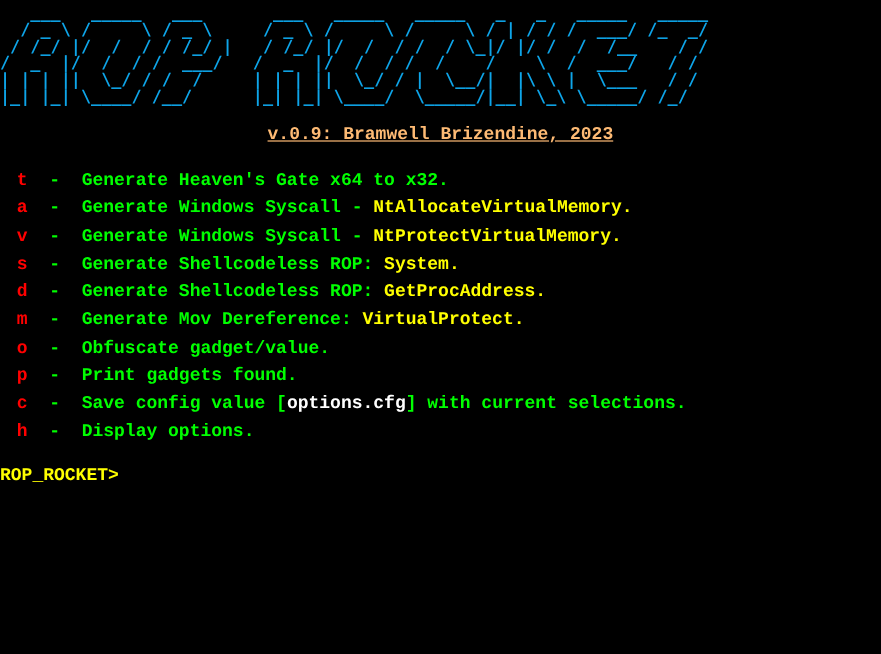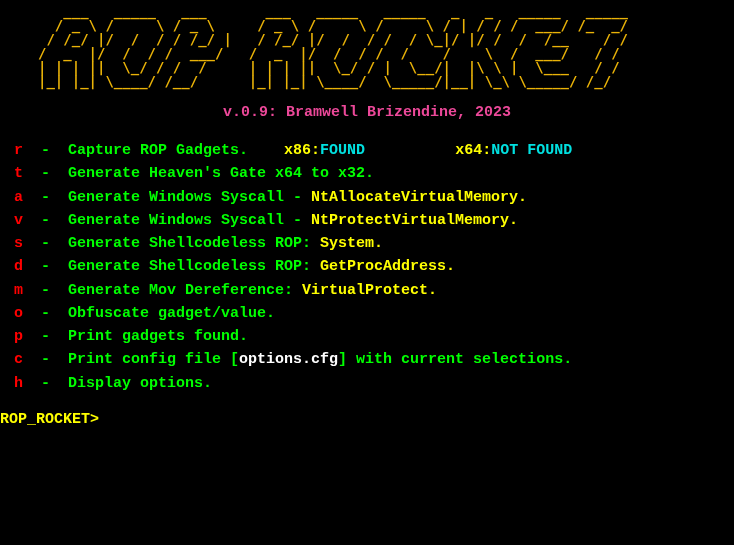--- a/index.html
+++ b/index.html
@@ -11,33 +11,33 @@
       color: #00ff00;
       width: 734px;
       height: 545px;
       overflow: hidden;
       padding: 0;
     }
     .ascii-art {
       font-family: monospace;
       font-size: 14px;
       line-height: 1.0;
-      color: #eab308;
+      color: #0ea5e9;
       white-space: pre;
       padding: 4px 0 0 0;
       letter-spacing: 0;
-      margin-left: 38px;
     }
     .content {
       padding: 0 14px;
     }
     .version-line {
       text-align: center;
-      color: #ec4899;
+      color: #fdba74;
       margin: 16px 0 18px 0;
+      text-decoration: underline;
     }
     .menu {
       line-height: 1.55;
     }
     .menu-row {
       white-space: pre;
     }
     .key { color: #ff0000; }
     .dash { color: #00ff00; }
     .desc-green { color: #00ff00; }
@@ -58,27 +58,26 @@
   / _ \ /     \ / _ \     / _ \ /     \ /     \ / | / / /  ___/ /_  _/
  / /_/ |/  /  / / /_/ |   / /_/ |/  /  / /  / \_|/ |/ /  /  /__    / /
 /  _  |/  /  / /  ___/   /  _  |/  /  / /  /    /    \  /  ___/   / /
 | | | ||  \_/ / /  /     | | | ||  \_/ / |  \__/|  |\ \ |  \___   / /
 |_| |_| \____/ /__/      |_| |_| \____/  \_____/|__| \_\ \_____/ /_/</div>
 
 <div class="content">
   <div class="version-line">v.0.9:  Bramwell Brizendine, 2023</div>
 
   <div class="menu">
-    <div class="menu-row"><span class="key">r</span><span class="dash">  -  </span><span class="desc-green">Capture ROP Gadgets.</span><span class="desc-green">    </span><span class="yellow">x86:</span><span class="cyan">FOUND</span><span>          </span><span class="yellow">x64:</span><span class="cyan">NOT FOUND</span></div>
     <div class="menu-row"><span class="key">t</span><span class="dash">  -  </span><span class="desc-green">Generate Heaven's Gate x64 to x32.</span></div>
     <div class="menu-row"><span class="key">a</span><span class="dash">  -  </span><span class="desc-green">Generate Windows Syscall - </span><span class="desc-yellow">NtAllocateVirtualMemory.</span></div>
     <div class="menu-row"><span class="key">v</span><span class="dash">  -  </span><span class="desc-green">Generate Windows Syscall - </span><span class="desc-yellow">NtProtectVirtualMemory.</span></div>
     <div class="menu-row"><span class="key">s</span><span class="dash">  -  </span><span class="desc-green">Generate Shellcodeless ROP: </span><span class="desc-yellow">System.</span></div>
     <div class="menu-row"><span class="key">d</span><span class="dash">  -  </span><span class="desc-green">Generate Shellcodeless ROP: </span><span class="desc-yellow">GetProcAddress.</span></div>
     <div class="menu-row"><span class="key">m</span><span class="dash">  -  </span><span class="desc-green">Generate Mov Dereference: </span><span class="desc-yellow">VirtualProtect.</span></div>
     <div class="menu-row"><span class="key">o</span><span class="dash">  -  </span><span class="desc-green">Obfuscate gadget/value.</span></div>
     <div class="menu-row"><span class="key">p</span><span class="dash">  -  </span><span class="desc-green">Print gadgets found.</span></div>
-    <div class="menu-row"><span class="key">c</span><span class="dash">  -  </span><span class="desc-green">Print config file [</span><span class="desc-white">options.cfg</span><span class="desc-green">] with current selections.</span></div>
+    <div class="menu-row"><span class="key">c</span><span class="dash">  -  </span><span class="desc-green">Save config value [</span><span class="desc-white">options.cfg</span><span class="desc-green">] with current selections.</span></div>
     <div class="menu-row"><span class="key">h</span><span class="dash">  -  </span><span class="desc-green">Display options.</span></div>
   </div>
 </div>
 
 <div class="prompt"><span>ROP_ROCKET&gt;</span></div>
 
 </body></html>

